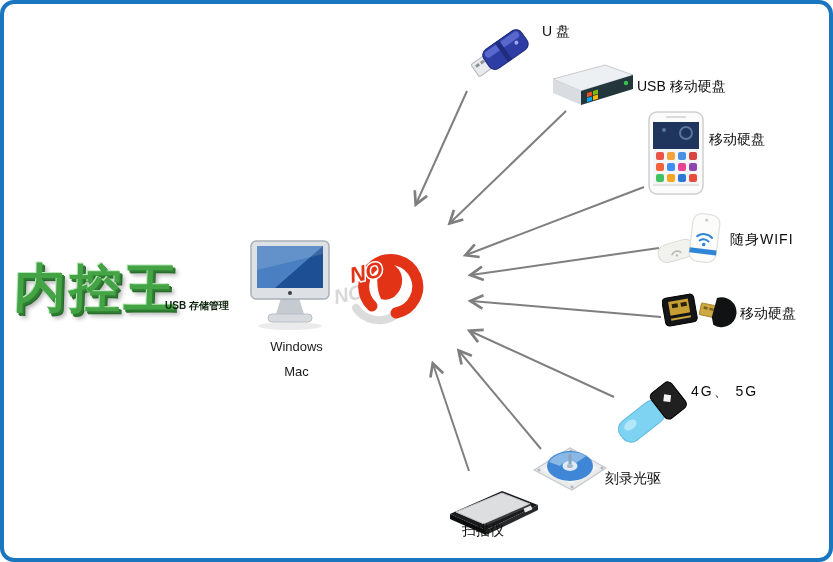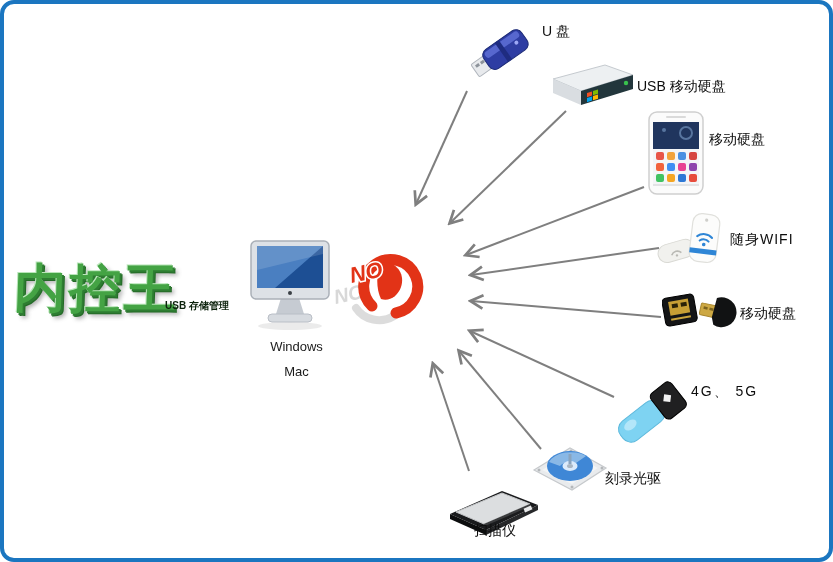--- a/index.html
+++ b/index.html
@@ -24,21 +24,21 @@
   
   .dlabel{position:absolute;font-size:14px;font-weight:400;color:#0d0d0d;white-space:nowrap;}
   .l-flash{left:538px;top:19px;}
   .l-hdd{left:633px;top:74px;}
   .l-phone{left:705px;top:127px;}
   .l-wifi{left:726px;top:227px;letter-spacing:1px;}
   .l-bt{left:736px;top:301px;}
   .l-4g1{left:687px;top:379px;letter-spacing:2px;}
   .l-4g2{left:681px;top:398px;}
   .l-odd{left:601px;top:466px;}
-  .l-scan{left:470px;top:518px;}
+  .l-scan{left:458px;top:518px;}
   
   .i-flash{left:458px;top:12px;}
   .i-hdd{left:545px;top:55px;}
   .i-phone{left:644px;top:107px;}
   .i-wifi{left:652px;top:206px;}
   .i-bt{left:658px;top:284px;}
   .i-4g{left:604px;top:370px;}
   .i-odd{left:524px;top:428px;}
   .i-scan{left:444px;top:472px;}
 </style>

